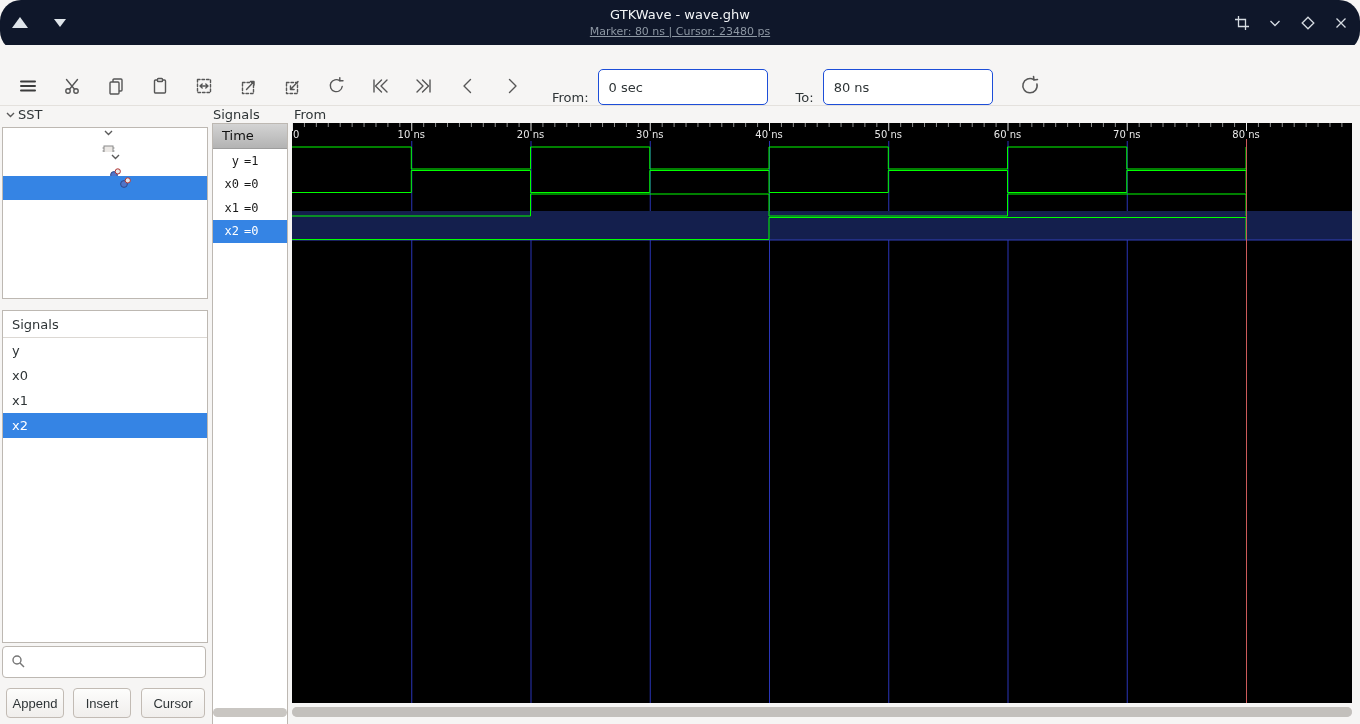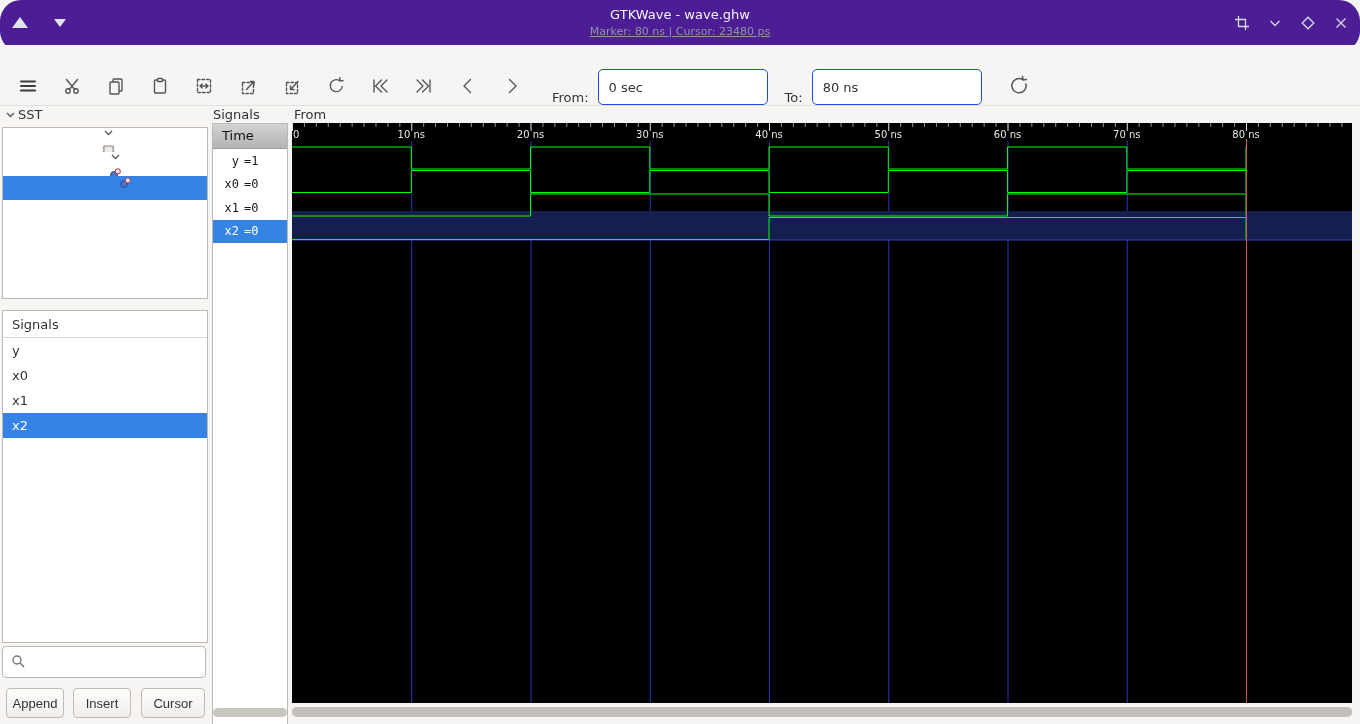--- a/index.html
+++ b/index.html
@@ -1,21 +1,21 @@
 <!DOCTYPE html>
 <html><head>
 <meta charset="utf-8">
 <style>
   * { margin:0; padding:0; box-sizing:border-box; }
   html,body { width:1360px; height:724px; overflow:hidden; }
   body { font-family:"DejaVu Sans","Liberation Sans",sans-serif; font-size:13px;
          background:#f6f5f4; color:#2e3436; position:relative; }
 
   
-  .titlebar { position:absolute; left:0; top:0; width:100%; height:52px; background:#4c1d95;border-radius:21px; }
+  .titlebar { position:absolute; left:0; top:0; width:100%; height:52px; background:#0f172a;border-radius:21px; }
   .tb-left  { position:absolute; left:12px; top:0; height:45px; display:flex; align-items:center; gap:26px; }
   .tri-up   { width:0; height:0; border-left:8px solid transparent; border-right:8px solid transparent;
               border-bottom:11px solid #dfe5ea; }
   .tri-down { width:0; height:0; border-left:6px solid transparent; border-right:6px solid transparent;
               border-top:8px solid #dfe5ea; }
   .tb-center{ position:absolute; left:0; right:0; top:7px; text-align:center; }
   .tb-title { font-size:13px; color:#f3f5f7; }
   .tb-sub   { font-size:11px; color:#8d97a3; margin-top:3px;text-decoration:underline; }
   .tb-right { position:absolute; right:10px; top:0; height:45px; display:flex; align-items:center; gap:15px; }
   .wicon    { width:18px; height:18px; display:flex; align-items:center; justify-content:center; }
@@ -181,21 +181,21 @@
         <path d="M12.5 3.5 L6 10 L12.5 16.5"></path>
       </svg>
   </span>
   <span class="tbtn">
     <svg width="20" height="20" viewBox="0 0 20 20">
         <path d="M7.5 3.5 L14 10 L7.5 16.5"></path>
       </svg>
   </span>
   <span class="tlabel">From:</span>
   <input class="tentry" value="0 sec" style="">
-  <span class="tlabel" style="margin-left:11px">To:</span>
+  <span class="tlabel" style="margin-left:22px">To:</span>
   <input class="tentry" value="80 ns" style="">
   <span class="tbtn" style="margin-left:12px">
     <svg width="22" height="22" viewBox="0 0 20 20">
         <path d="M16.3 8.2 A6.5 6.5 0 1 1 13.4 4.2"></path>
         <path d="M13.2 1.3 l0.4 3.2 3.2 -0.4"></path>
       </svg>
   </span>
 </div>
 
 <div class="pane-label" id="sst-label">

